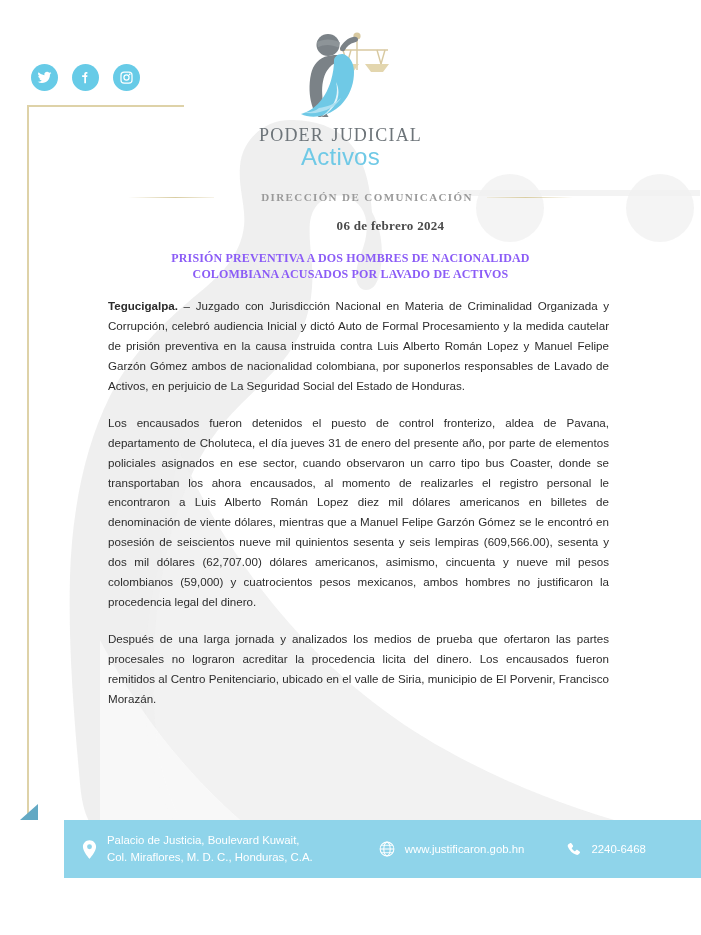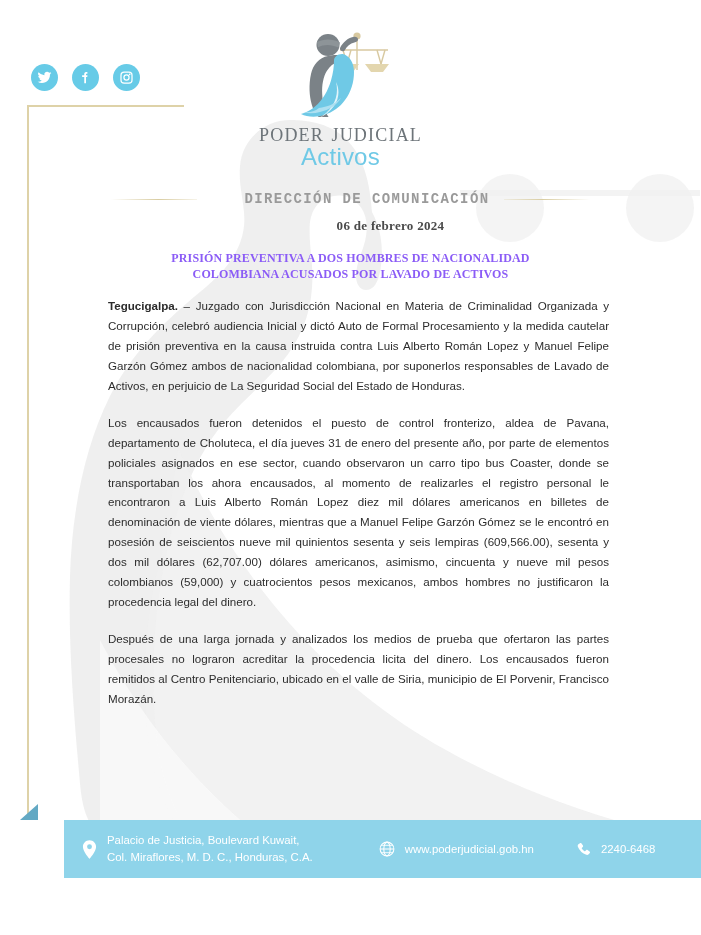--- a/index.html
+++ b/index.html
@@ -117,22 +117,22 @@
   }
   .rule {
     height: 1px;
     width: 86px;
     background: linear-gradient(90deg, rgba(222,210,168,0) 0%, #d9cda2 55%, rgba(222,210,168,0.25) 100%);
   }
   .rule.right {
     background: linear-gradient(270deg, rgba(222,210,168,0) 0%, #d9cda2 55%, rgba(222,210,168,0.25) 100%);
   }
   .direccion-text {
-    font-family: Liberation Mono, monospace;
-    font-size: 14px;
+    font-family: Liberation Serif, serif;
+    font-size: 11px;
     letter-spacing: 1.4px;
     font-weight: bold;
     color: #9a9a9a;
     white-space: nowrap;
     padding-left: 33px;
   }
 
   .fecha {
     position: absolute;
     top: 218px;
@@ -341,21 +341,21 @@
       <div class="footer-item footer-web">
         <span class="footer-icon">
           <svg width="16" height="16" viewBox="0 0 20 20" aria-hidden="true">
             <circle cx="10" cy="10" r="8.6" fill="none" stroke="#ffffff" stroke-width="1.3"></circle>
             <ellipse cx="10" cy="10" rx="4" ry="8.6" fill="none" stroke="#ffffff" stroke-width="1.3"></ellipse>
             <line x1="1.4" y1="10" x2="18.6" y2="10" stroke="#ffffff" stroke-width="1.3"></line>
             <line x1="2.9" y1="5.4" x2="17.1" y2="5.4" stroke="#ffffff" stroke-width="1.1"></line>
             <line x1="2.9" y1="14.6" x2="17.1" y2="14.6" stroke="#ffffff" stroke-width="1.1"></line>
           </svg>
         </span>
-        <span>www.poderjudicial.gob.hn</span>
+        <span>www.justificaron.gob.hn</span>
       </div>
 
       <div class="footer-item footer-phone">
         <span class="footer-icon">
           <svg width="15" height="15" viewBox="0 0 20 20" aria-hidden="true">
             <path fill="#ffffff" d="M5.3 1.6c.6-.5 1.5-.4 2 .3l2 2.7c.4.6.3 1.4-.2 1.9L7.9 7.6c-.3.3-.4.7-.2 1.1a12 12 0 0 0 3.6 3.6c.4.2.8.1 1.1-.2l1.1-1.2c.5-.5 1.3-.6 1.9-.2l2.7 2c.7.5.8 1.4.3 2l-1.5 1.6c-.8.8-2 1.1-3.1.7A19 19 0 0 1 2.5 6.2c-.4-1.1-.1-2.3.7-3.1l2.1-1.5z"></path>
           </svg>
         </span>
         <span>2240-6468</span>
       </div>

